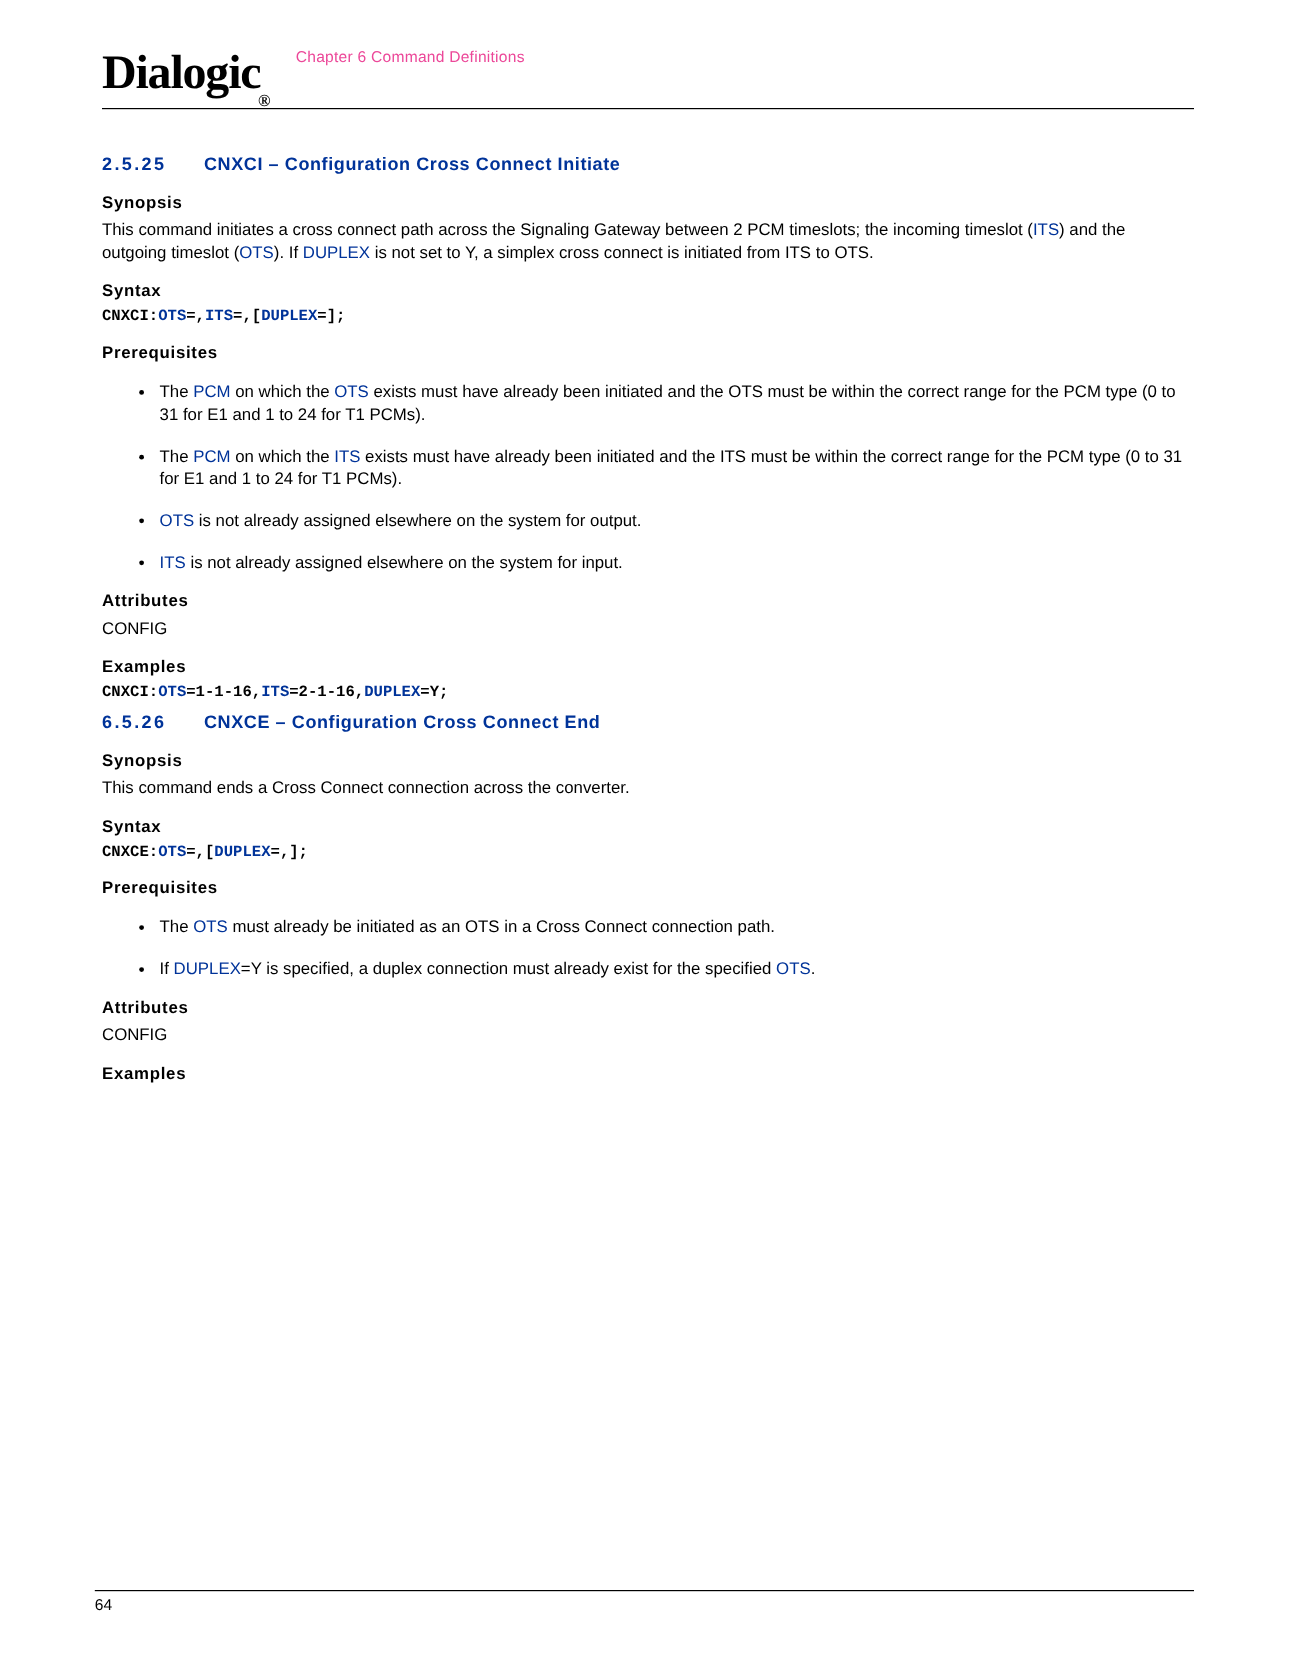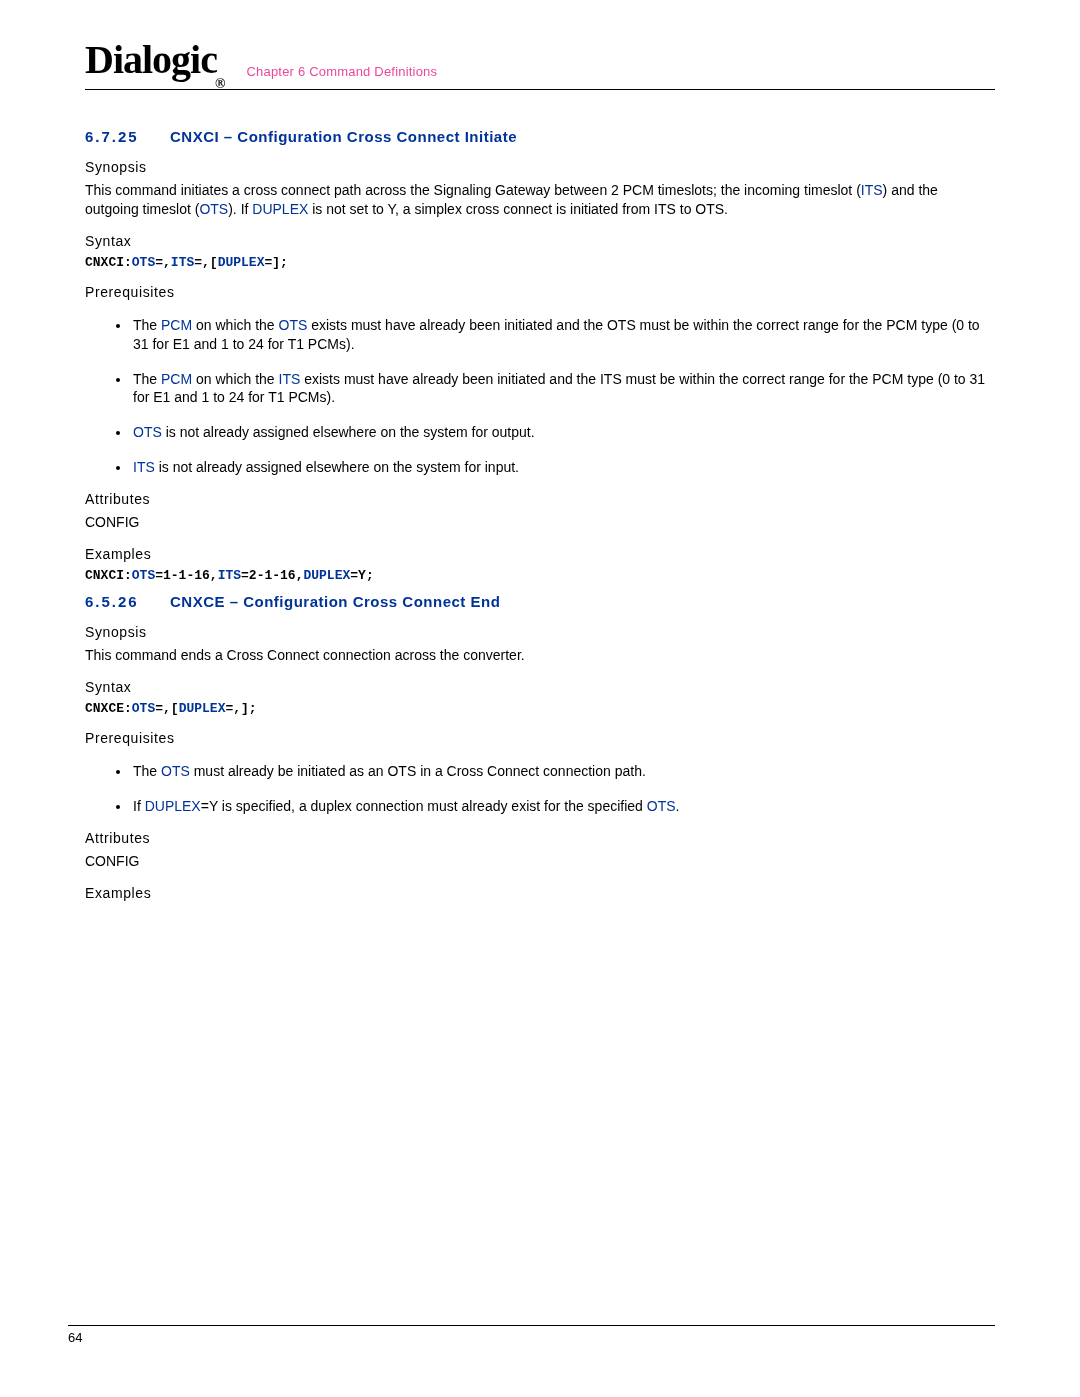--- a/index.html
+++ b/index.html
@@ -12,21 +12,20 @@
     height: 1397px;
     position: relative;
     box-sizing: border-box;
   }
   .page {
     padding: 40px 85px 0 85px;
     box-sizing: border-box;
   }
   .header {
     display: flex;
-    align-items: flex-end;
     border-bottom: 1.5px solid #000;
     padding-bottom: 4px;
     margin-bottom: 38px;
   }
   .logo {
     font-family: Georgia, 'Times New Roman', serif;
     font-size: 40px;
     font-weight: 700;
     letter-spacing: -1px;
     line-height: 1;
@@ -52,21 +51,21 @@
     font-size: 15px;
     letter-spacing: 0.5px;
     margin: 0 0 14px 0;
   }
   .section-title .secnum {
     display: inline-block;
     width: 85px;
     letter-spacing: 2px;
   }
   .subhead {
-    font-weight: 400;
+    font-weight: 700;
     font-size: 14px;
     letter-spacing: 0.6px;
     margin: 14px 0 6px 0;
     color: #000;
   }
   .body-text {
     font-size: 14px;
     line-height: 1.35;
     margin: 0 0 10px 0;
   }
@@ -88,41 +87,41 @@
     padding-left: 2px;
     margin-top: 16px;
   }
   .link {
     color: #003399;
     text-align: right;
   }
   .footer-line {
     position: absolute;
     bottom: 52px;
-    left: 68px;
+    left: 79px;
     right: 85px;
     border-top: 1px solid #000;
     padding-top: 4px;
     font-size: 13px;
   }
 </style>
 </head>
 <body>
 
 <div class="page">
 
   <div class="header">
     <div class="logo">
       <span>Dialogic</span><span class="reg">®</span>
     </div>
     <div class="chapter">Chapter 6 Command Definitions</div>
   </div>
 
   <div class="section-title">
-    <span class="secnum">6.7.25</span><span>CNXCI – Configuration Cross Connect Initiate</span>
+    <span class="secnum">2.5.25</span><span>CNXCI – Configuration Cross Connect Initiate</span>
   </div>
 
   <div class="subhead">Synopsis</div>
   <p class="body-text">
     <span>This command initiates a cross connect path across the Signaling Gateway between 2 PCM timeslots; the incoming timeslot (</span><span class="link">ITS</span><span>) and the outgoing timeslot (</span><span class="link">OTS</span><span>). If </span><span class="link">DUPLEX</span><span> is not set to Y, a simplex cross connect is initiated from ITS to OTS.</span>
   </p>
 
   <div class="subhead">Syntax</div>
   <div class="code"><span>CNXCI:</span><span class="link">OTS</span><span>=,</span><span class="link">ITS</span><span>=,[</span><span class="link">DUPLEX</span><span>=];</span></div>
 

